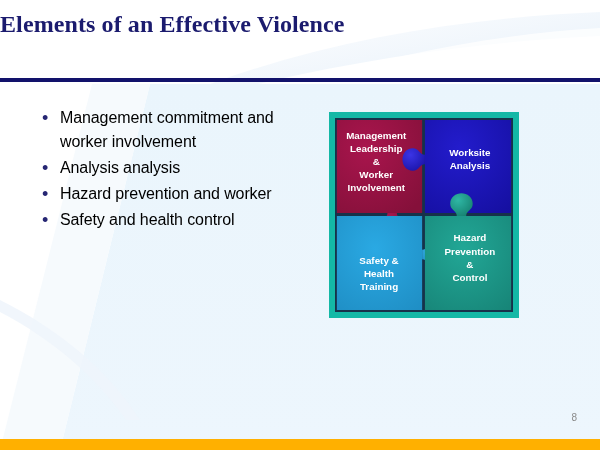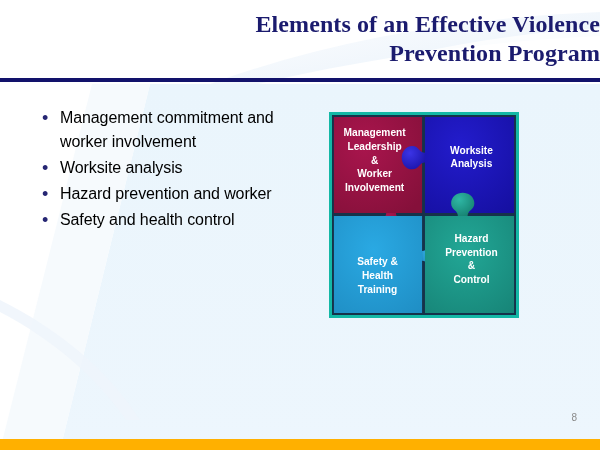--- a/index.html
+++ b/index.html
@@ -30,21 +30,21 @@
     width: 600px; height: 450px;
     pointer-events: none;
   }
 
   
   .title-block {
     position: absolute;
     left: 0;
     top: 10px;
     width: 600px;
-    text-align: right;
+    text-align: left;
     z-index: 5;
   }
   .title-line {
     font-family: "Liberation Serif", "DejaVu Serif", serif;
     font-weight: bold;
     font-size: 24px;
     line-height: 29px;
     color: #1b1b6e;
     letter-spacing: 0.1px;
     white-space: nowrap;
@@ -92,21 +92,21 @@
   }
 
   
   .puzzle-wrap {
     position: absolute;
     left: 329px;
     top: 112px;
     width: 190px;
     height: 206px;
     z-index: 5;
-    border: 3px solid #14b8a6;
+    border: 6px solid #14b8a6;
     box-sizing: border-box;
     background: #14b8a6;
     overflow: hidden;
   }
   .puzzle-wrap svg {
     display: block;
     width: 100%;
     height: 100%;
   }
   .pz-label {
@@ -161,35 +161,34 @@
     <path d="M 0 450 L 92 84 L 150 84 L 60 450 Z" fill="#f6fafd"></path>
 
     <path d="M 210 84 C 330 40 460 18 600 12 L 600 36 C 470 42 350 62 258 84 Z" fill="url(#swooshGrad)" opacity="0.9"></path>
     <path d="M 300 84 C 400 52 500 34 600 28 L 600 40 C 505 46 410 62 330 84 Z" fill="#ffffff" opacity="0.75"></path>
 
     <path d="M 0 300 C 60 330 110 372 140 420 L 126 420 C 96 376 50 338 0 312 Z" fill="#eef5fb" opacity="0.85"></path>
   </svg>
 
   <div class="title-block">
     <div class="title-line">Elements of an Effective Violence</div>
-    <div class="title-line">Prevention Program</div>
   </div>
 
   <div class="title-rule"></div>
 
   <div class="bullets">
 
     <div class="bullet-row">
       <span class="bullet-mark">•</span>
       <span class="bullet-text">Management commitment and worker involvement</span>
     </div>
 
     <div class="bullet-row">
       <span class="bullet-mark">•</span>
-      <span class="bullet-text">Worksite analysis</span>
+      <span class="bullet-text">Analysis analysis</span>
     </div>
 
     <div class="bullet-row">
       <span class="bullet-mark">•</span>
       <span class="bullet-text">Hazard prevention and worker</span>
     </div>
 
     <div class="bullet-row">
       <span class="bullet-mark">•</span>
       <span class="bullet-text">Safety and health control</span>

